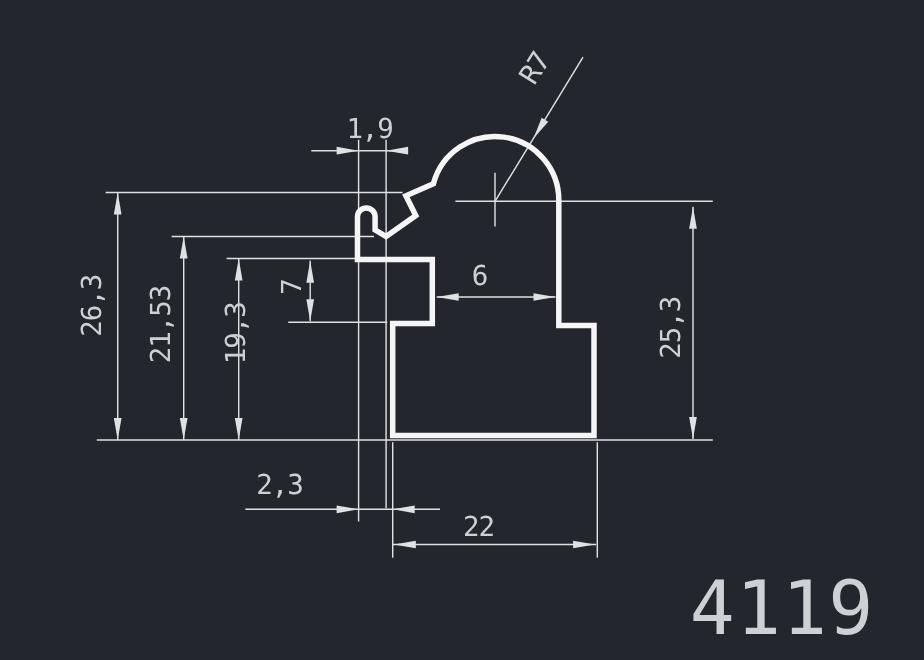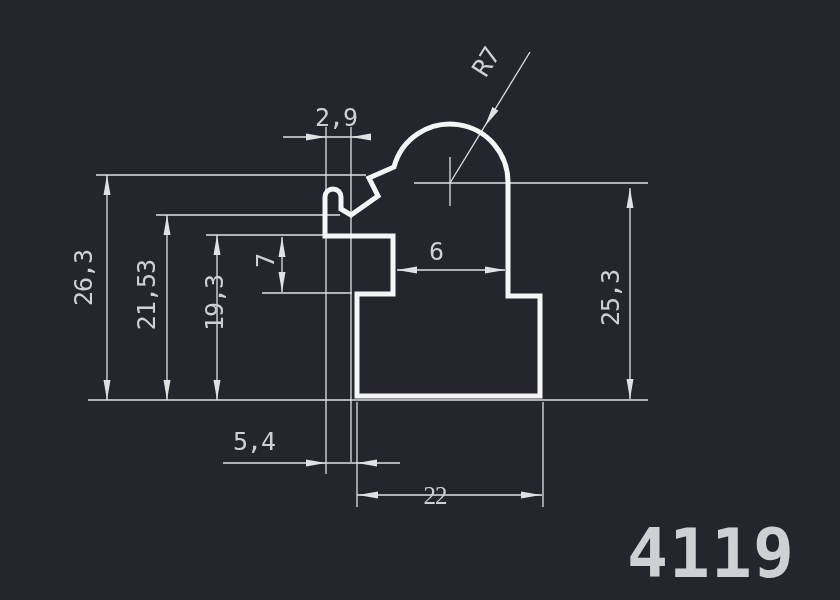--- a/index.html
+++ b/index.html
@@ -78,25 +78,25 @@
     </g>
 
     <path class="thick" d="M 394,167
          A 58 58 0 0 1 508,183
          L 508,296 L 540,296 L 540,396 L 357,396 L 357,294
          L 393,294 L 393,236 L 325,236 L 325,197
          A 8 8 0 0 1 341,197
          L 341,209 L 351,215 L 378,196 L 369,178 Z"></path>
   </svg>
 
-  <div class="dimtext" style="left:336px;top:117px;">2,9</div>
+  <div class="dimtext" style="left:336px;top:117px;">1,9</div>
   <div class="dimtext rotR" style="left:486px;top:62px;">R7</div>
   <div class="dimtext rot90" style="left:83px;top:278px;">26,3</div>
   <div class="dimtext rot90" style="left:146px;top:295px;">21,53</div>
   <div class="dimtext rot90" style="left:214px;top:303px;">19,3</div>
   <div class="dimtext rot90" style="left:265px;top:261px;">7</div>
   <div class="dimtext" style="left:436px;top:251px;">6</div>
   <div class="dimtext rot90" style="left:610px;top:298px;">25,3</div>
-  <div class="dimtext" style="left:254px;top:441px;">5,4</div>
-  <div class="dimtext" style="left:435px;top:495px;font-family:Liberation Serif, serif;">22</div>
+  <div class="dimtext" style="left:254px;top:441px;">2,3</div>
+  <div class="dimtext" style="left:435px;top:479px;">22</div>
 
-  <div class="partnum" style="left:711px;top:554px;font-weight:bold;">4119</div>
+  <div class="partnum" style="left:711px;top:554px;">4119</div>
 </div>
 
 </body></html>

